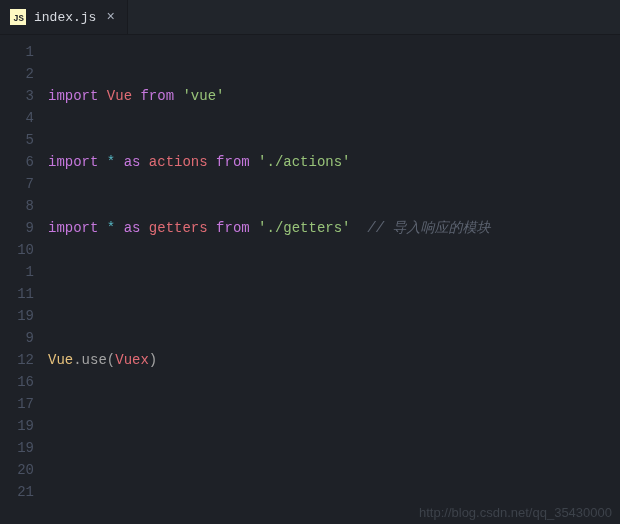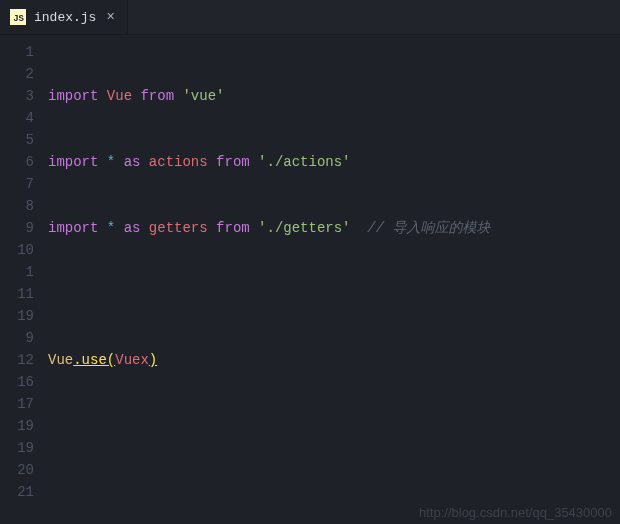--- a/index.html
+++ b/index.html
@@ -72,21 +72,21 @@
     white-space: pre;
     line-height: 22px;
   }
   .code .line { height: 22px; }
   .kw { color: #c678dd; }      
   .var { color: #e06c75; }     
   .fn  { color: #e5c07b; }     
   .str { color: #98c379; }     
   .cmt { color: #5c6370; font-style: italic; }
   .const { color: #56b6c2; }
-  .plain { color: #fde047; text-decoration: underline; }
+  .plain { color: #a3a3a3; }
   .watermark {
     position: absolute;
     bottom: 4px;
     right: 8px;
     color: #4a5059;
     font-family: sans-serif;
     font-size: 13px;
     opacity: 0.7;
     margin-left: 8px;
   }

